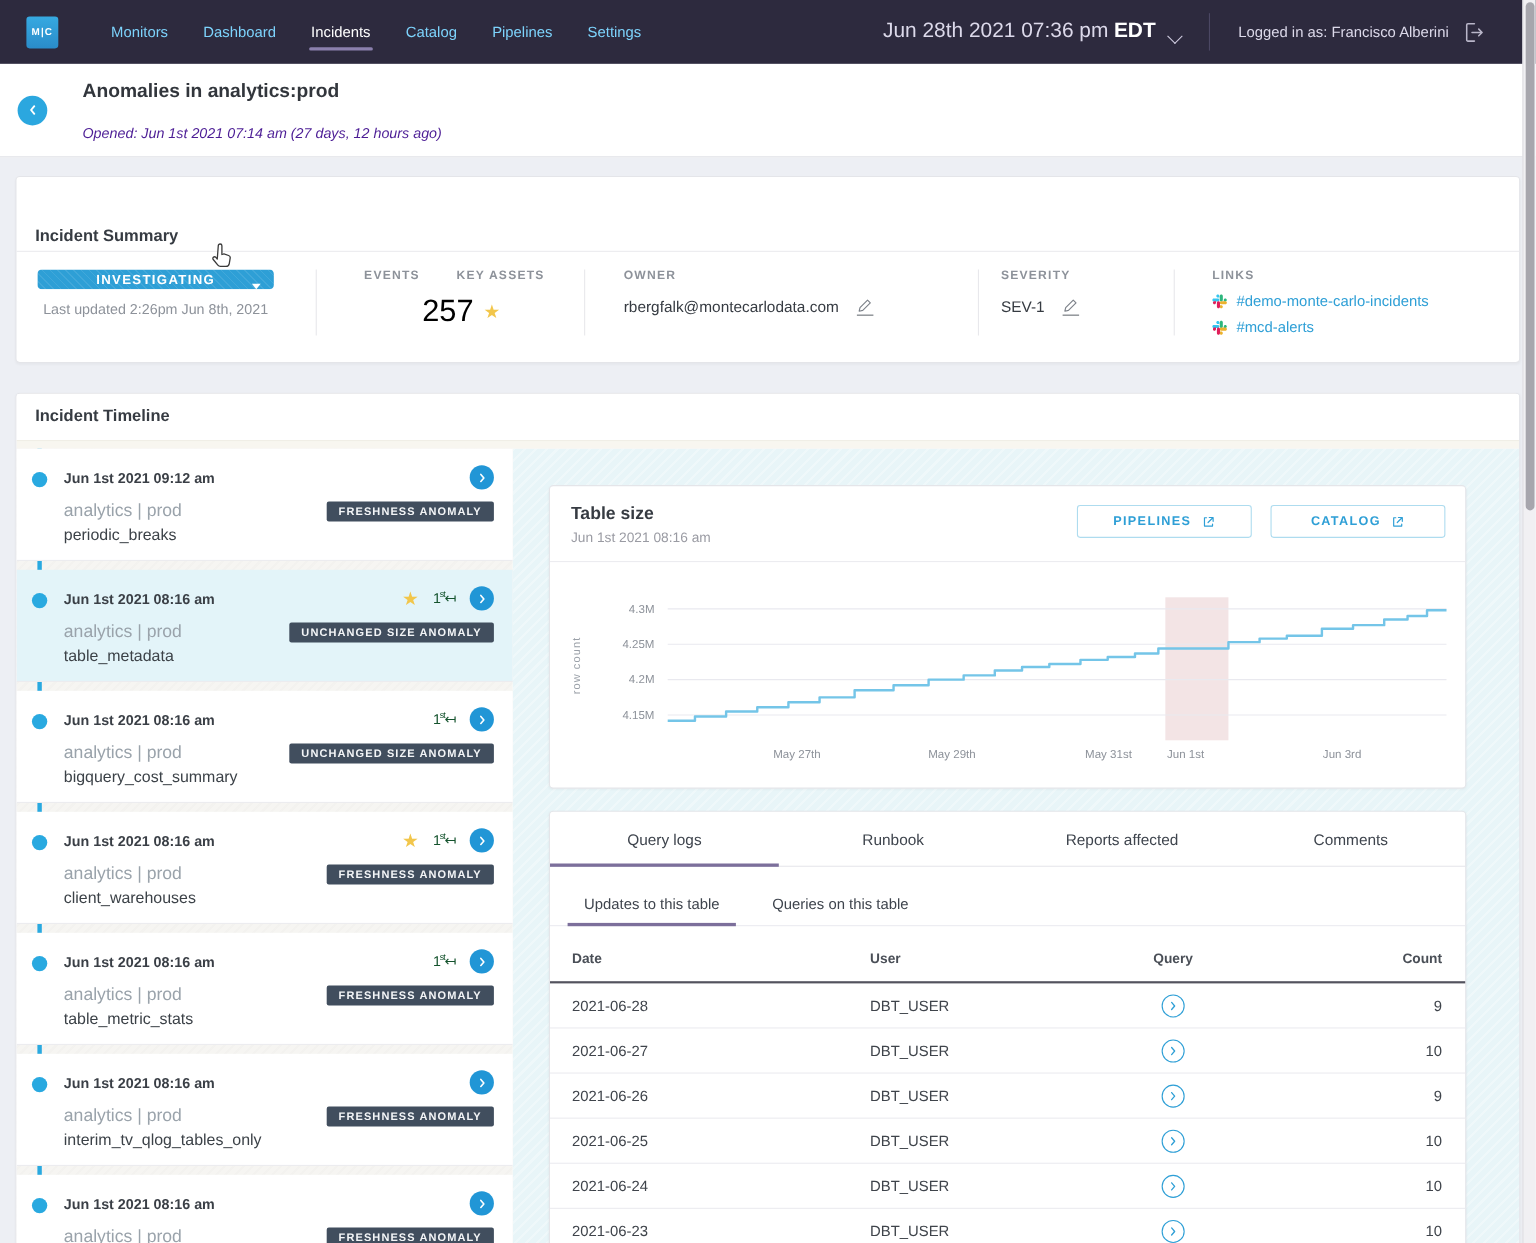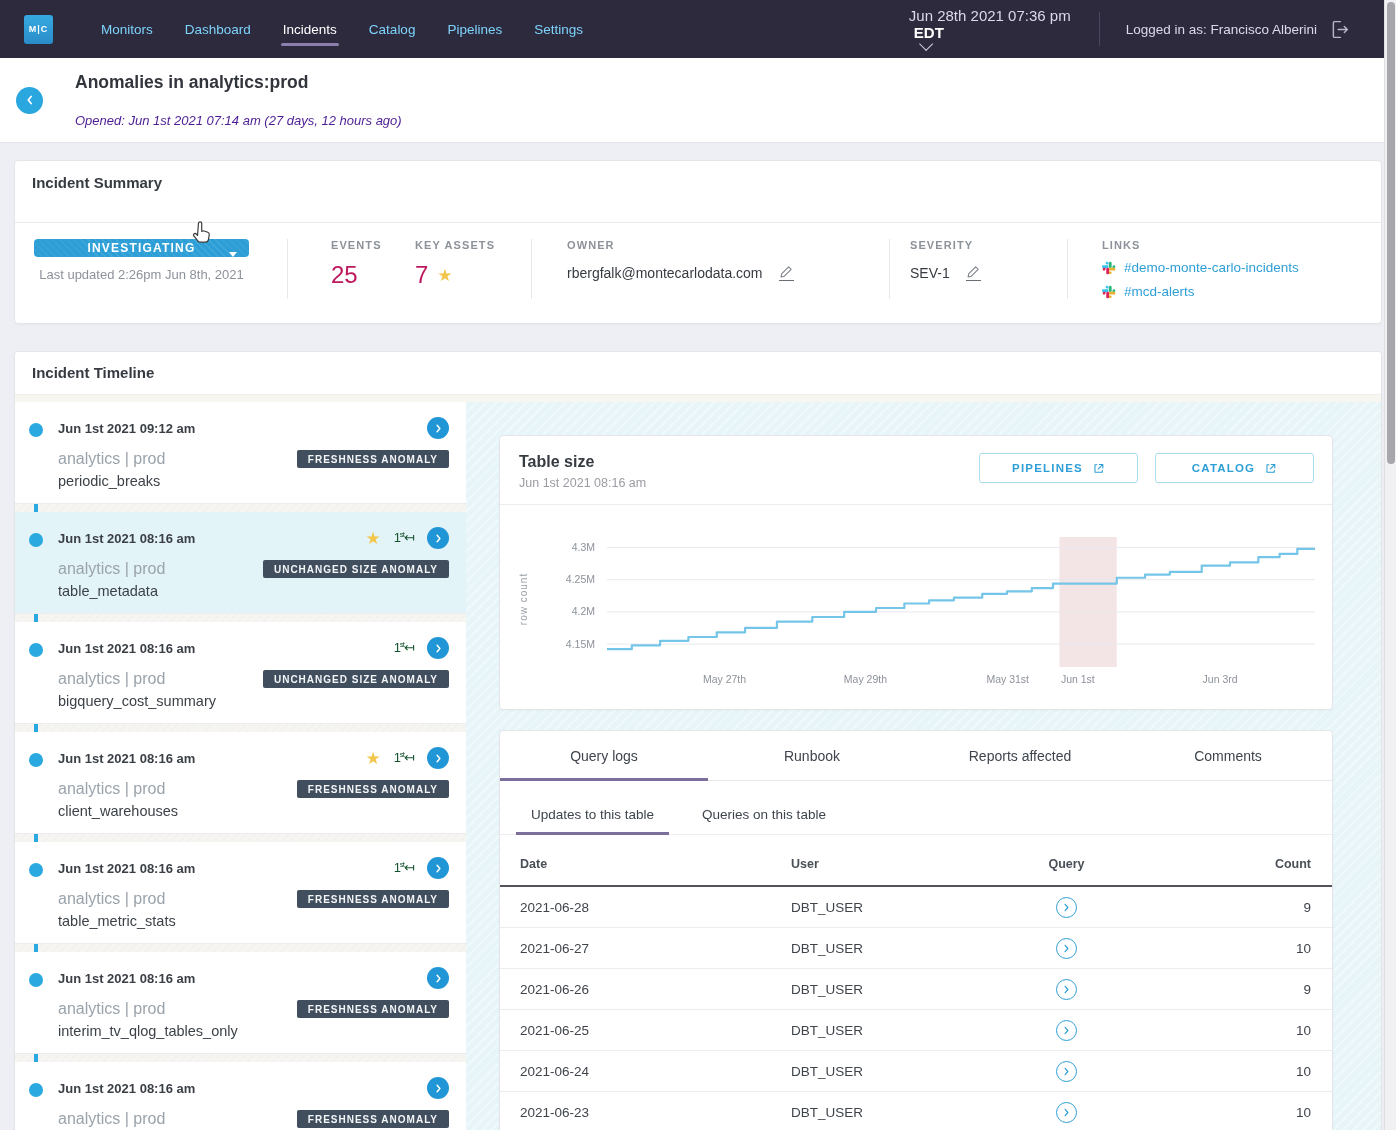--- a/index.html
+++ b/index.html
@@ -7,55 +7,55 @@
   body { font-family:"Liberation Sans","DejaVu Sans",sans-serif; background:#edeff4; position:relative; color:#3a3f46; }
 
   
   .topnav { height:58px; background:#2d2a3e; display:flex; align-items:center; padding:0 16px 0 24px; position:relative; }
   .logo { width:29px; height:29px; border-radius:3px; background:linear-gradient(180deg,#36a9e1,#2a8cc9); color:#fff; font-size:9px; font-weight:bold; letter-spacing:1px; display:flex; align-items:center; justify-content:center; }
   .nav-items { display:flex; align-items:stretch; height:100%; margin-left:32px; }
   .nav-item { display:flex; align-items:center; padding:0 16px; font-size:13.5px; color:#7dd3fc; cursor:pointer; position:relative; }
   .nav-item.active { color:#ffffff; }
   .nav-item.active::after { content:""; position:absolute; left:14px; right:14px; bottom:12px; height:3px; border-radius:2px; background:#8b80ad; }
   .nav-right { margin-left:auto; display:flex; align-items:center; padding-right:30px; }
-  .nav-datetime { display:flex; align-items:flex-start; font-size:15px; color:#dcd9ea; cursor:pointer;flex-direction:column; }
+  .nav-datetime { display:flex; align-items:flex-end; font-size:19px; color:#dcd9ea; cursor:pointer; }
   .nav-datetime b { margin-left:5px; color:#fff; }
   .nav-caret { margin-left:10px; width:10px; height:10px; border-right:1.5px solid #cfcce0; border-bottom:1.5px solid #cfcce0; transform:rotate(45deg) translateY(-3px); }
   .nav-divider { width:1px; height:34px; background:#4b4763; margin:0 26px 0 28px; }
   .nav-login { font-size:13.5px; color:#dcd9ea; display:flex; align-items:center; gap:12px; }
 
   
   .page-header { background:#fff; border-bottom:1px solid #e3e4e9; padding:14px 16px 14px 16px; display:flex; align-items:center; }
   .back-btn { width:27px; height:27px; border-radius:50%; background:#2ba7df; display:flex; align-items:center; justify-content:center; cursor:pointer; flex:0 0 auto; }
   .ph-text { margin-left:32px; }
   .ph-title { font-size:17.5px; font-weight:bold; color:#32363c; }
   .ph-sub { font-size:13px; color:#4c1d95; margin-top:20px;font-style:italic; }
 
   .content { padding:17px 14px 0 14px; }
 
   .card { background:#fff; border:1px solid #e4e5e9; border-radius:4px; box-shadow:0 1px 2px rgba(30,30,40,.03); }
 
   
   .summary-card { margin-bottom:27px; }
-  .card-title-row { padding:13px 17px 30px 17px; border-bottom:1px solid #ebebef; }
+  .card-title-row { padding:13px 17px 4px 17px; border-bottom:1px solid #ebebef;margin-top:32px; }
   .card-title { font-size:15px; font-weight:bold; color:#363b42; }
   .summary-body { display:flex; align-items:flex-start; padding:16px 0 24px 0; }
   .sum-col { }
   .col-status { width:272px; padding-left:19px; }
   .status-btn { width:215px; height:18px; border:none; border-radius:4px; background:#2e9fd6;
     background-image:repeating-linear-gradient(45deg, rgba(255,255,255,.09) 0 1px, transparent 1px 5px);
     color:#fff; font-size:12px; font-weight:bold; letter-spacing:1.2px; display:flex; align-items:center; cursor:pointer; position:relative; font-family:inherit; }
   .status-btn .lbl { flex:1; text-align:center; }
   .status-caret { position:absolute; right:12px; top:13px; width:0; height:0; border-left:4.5px solid transparent; border-right:4.5px solid transparent; border-top:5px solid #fff; }
   .status-updated { font-size:13px; color:#8d929a; margin-top:10px; text-align:center; width:215px; }
   .vdiv { width:1px; align-self:stretch; background:#e8e8ec; }
   .sum-label { font-size:11px; font-weight:bold; letter-spacing:1.1px; color:#8d929a; }
   .col-events { width:84px; padding-left:43px; box-sizing:content-box; }
   .col-keyassets { width:116px; }
-  .big-num { font-size:24px; color:#be185d; margin-top:10px; }
+  .big-num { font-size:28px; color:#000000; margin-top:10px;text-align:right; }
   .ka-wrap { display:flex; align-items:center; gap:9px; margin-top:10px; }
   .star { color:#f2c64b; font-size:17px; line-height:1; }
   .col-owner { width:357px; padding-left:35px; }
   .col-severity { width:177px; padding-left:20px; }
   .val-row { display:flex; align-items:center; gap:16px; margin-top:13px; font-size:14px; color:#363b42; }
   .edit-ic { cursor:pointer; border-bottom:1.5px solid #6a6f76; padding-bottom:1px; display:inline-flex; }
   .col-links { flex:1; padding-left:34px; }
   .link-row { display:flex; align-items:center; gap:8px; margin-top:9px; font-size:13.5px; color:#2e9fd6; cursor:pointer; }
 
   

